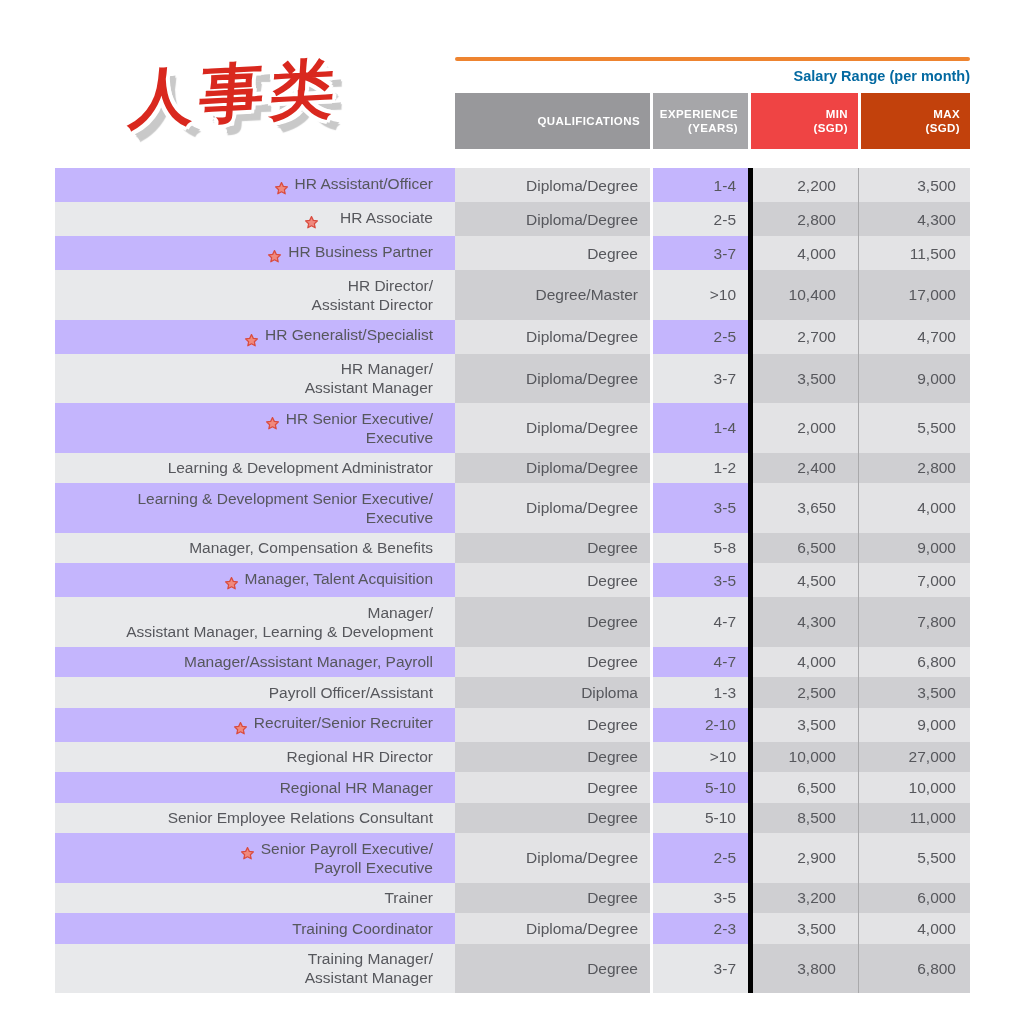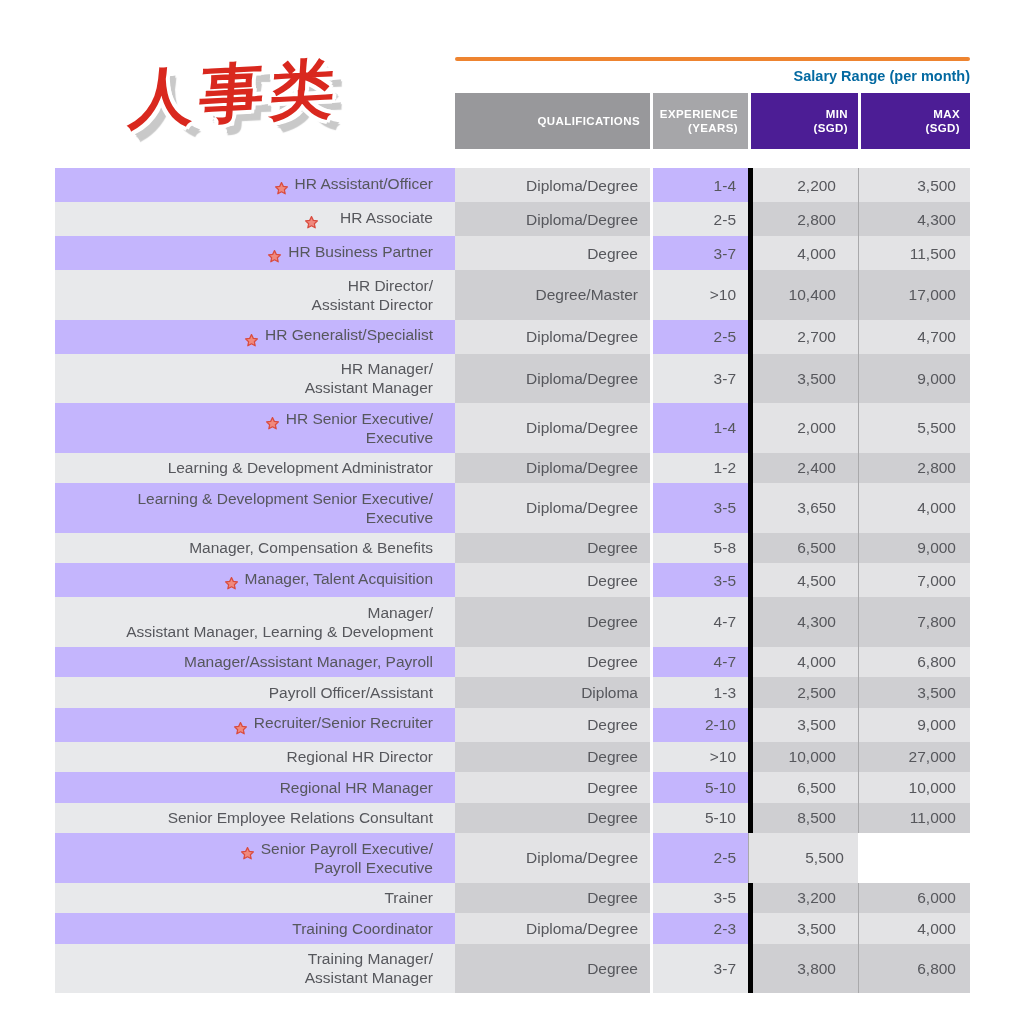--- a/index.html
+++ b/index.html
@@ -32,22 +32,22 @@
 
   .header-row { margin-top:7px; height:56px; }
   .h-cell {
     display:flex; flex-direction:column; justify-content:center; align-items:flex-end;
     color:#fff; font-weight:bold; font-size:11.5px; letter-spacing:0.4px;
     padding-right:10px; line-height:14px; text-align:right; white-space:pre-line;
   }
   .h-spacer { background:transparent; }
   .h-qual { background:#98989b; }
   .h-exp  { background:#a6a6a9; border-left:3px solid #fff; }
-  .h-min  { background:#4c1d95; border-left:3px solid #fff; }
-  .h-max  { background:#4c1d95; border-left:3px solid #fff; }
+  .h-min  { background:#ef4444; border-left:3px solid #fff; }
+  .h-max  { background:#c2410c; border-left:3px solid #fff; }
 
   .tbody { margin-top:19px; }
   .cell {
     display:flex; align-items:center; justify-content:flex-end;
     font-size:15.5px; color:#56575c; line-height:19px;
     padding:5.75px 12px 5.75px 0; min-height:30.5px;
     text-align:right; white-space:pre-line;
   }
   .role { padding-right:22px; align-items:flex-start; }
   .role .role-text { text-align:right; }
@@ -326,20 +326,21 @@
       <span class="star">
         <svg viewBox="0 0 24 24">
           <path d="M12 2.5l2.9 6.1 6.6 0.8-4.9 4.6 1.3 6.5L12 17.3l-5.9 3.2 1.3-6.5-4.9-4.6 6.6-0.8z" fill="#f0897e" stroke="#d94b3e" stroke-width="2" stroke-linejoin="round"></path>
         </svg>
       </span>
       <span class="role-text">Senior Payroll Executive/
 Payroll Executive</span>
     </div>
     <div class="cell qual">Diploma/Degree</div>
     <div class="cell exp">2-5</div>
+    <div class="cell min">2,900</div>
     <div class="cell max">5,500</div>
   </div>
 
   <div class="grid-row row dark">
     <div class="cell role">
       
       <span class="role-text">Trainer</span>
     </div>
     <div class="cell qual">Degree</div>
     <div class="cell exp">3-5</div>

